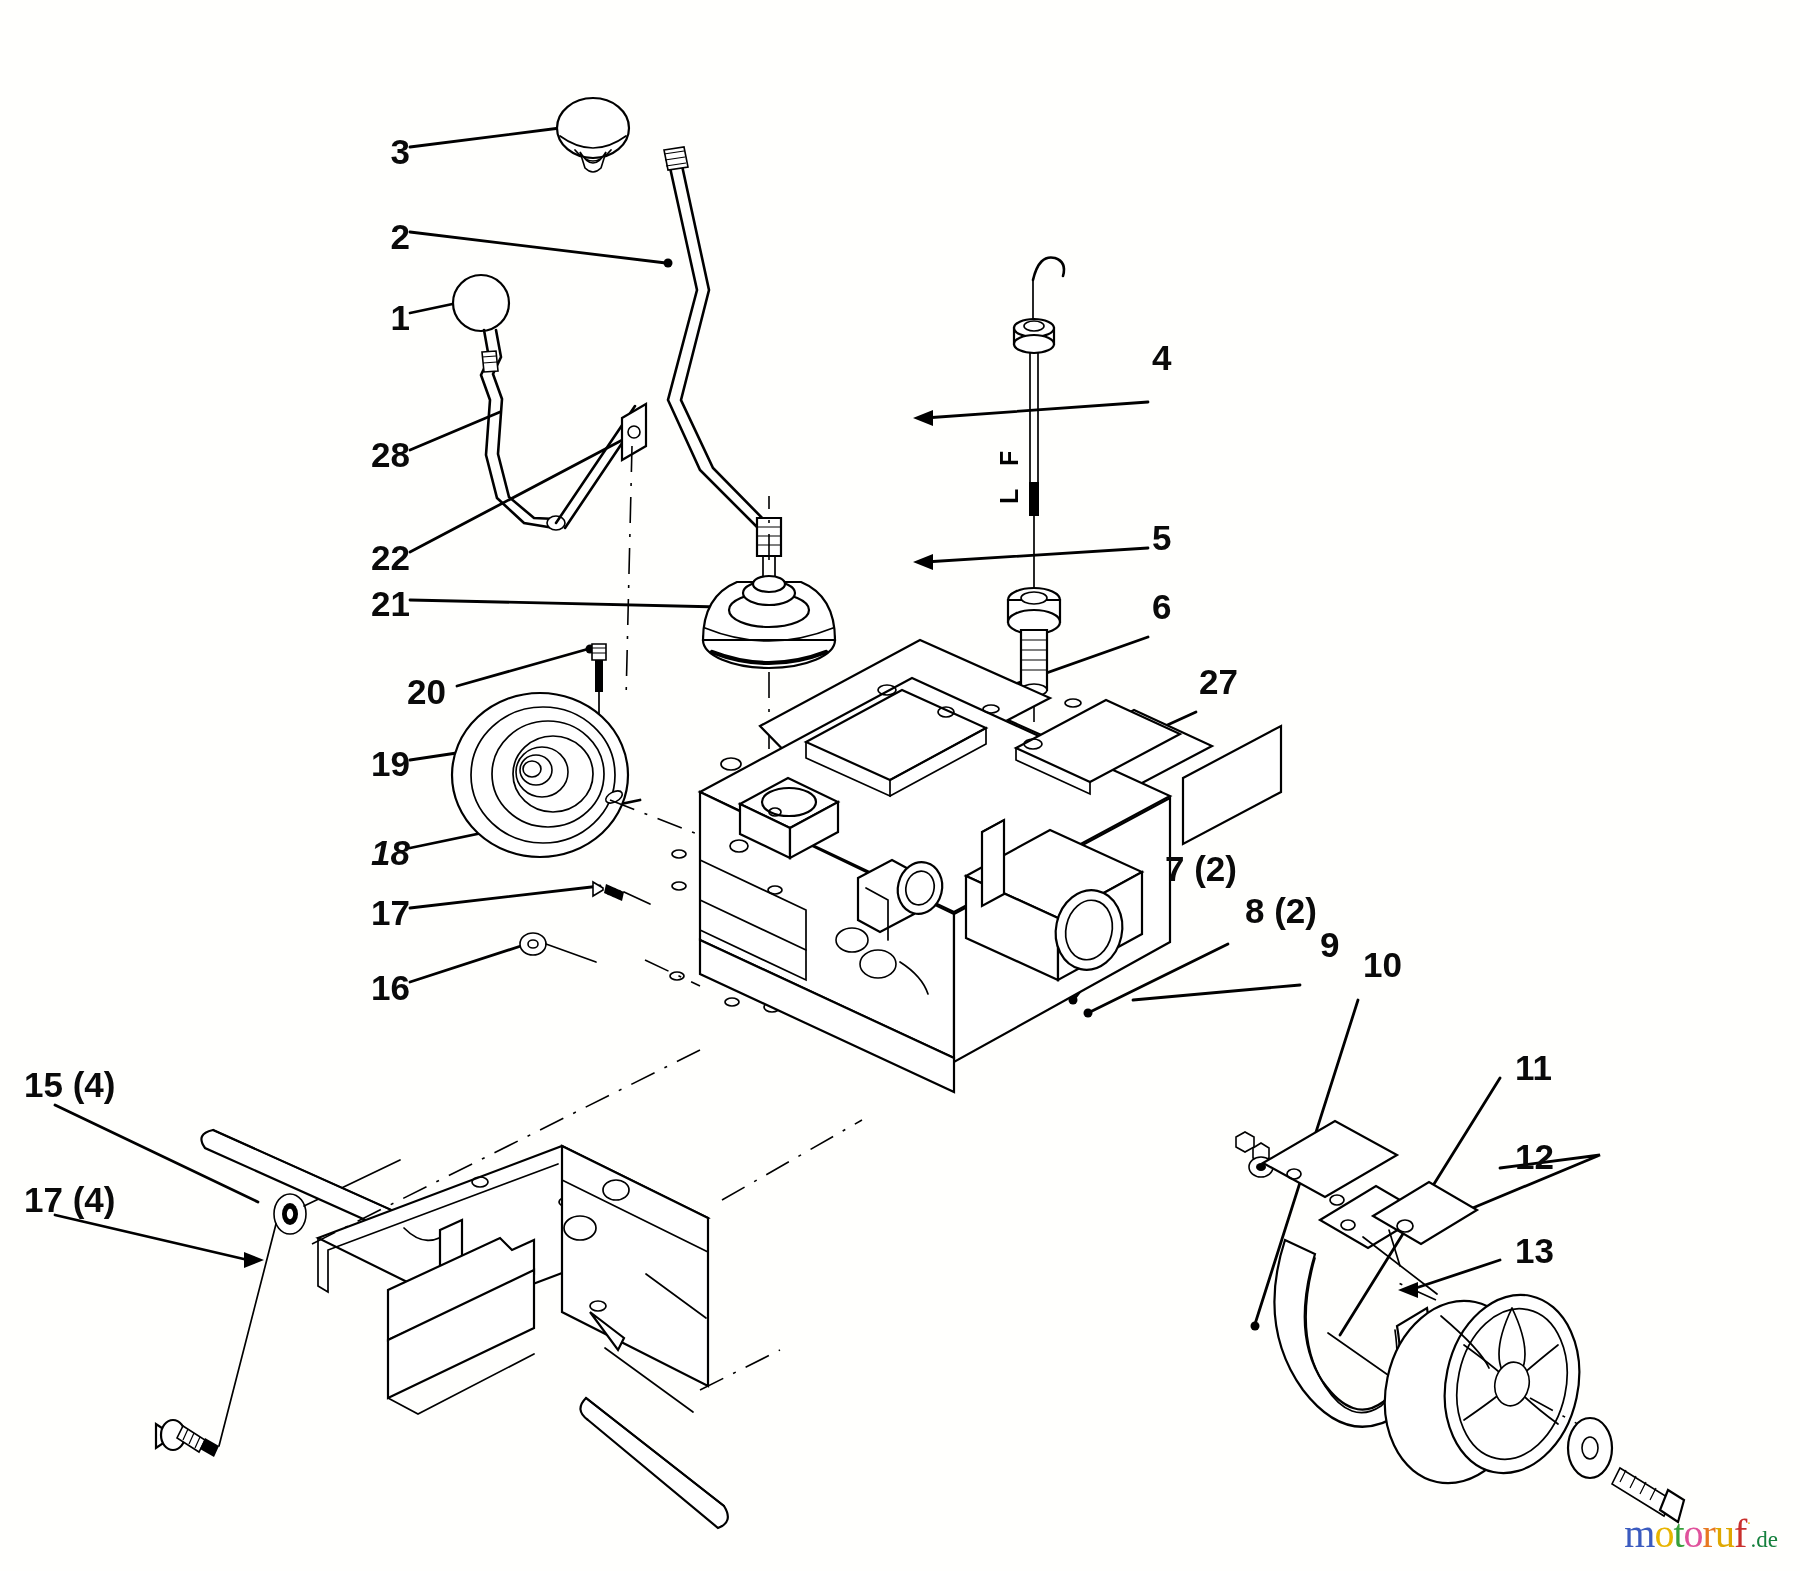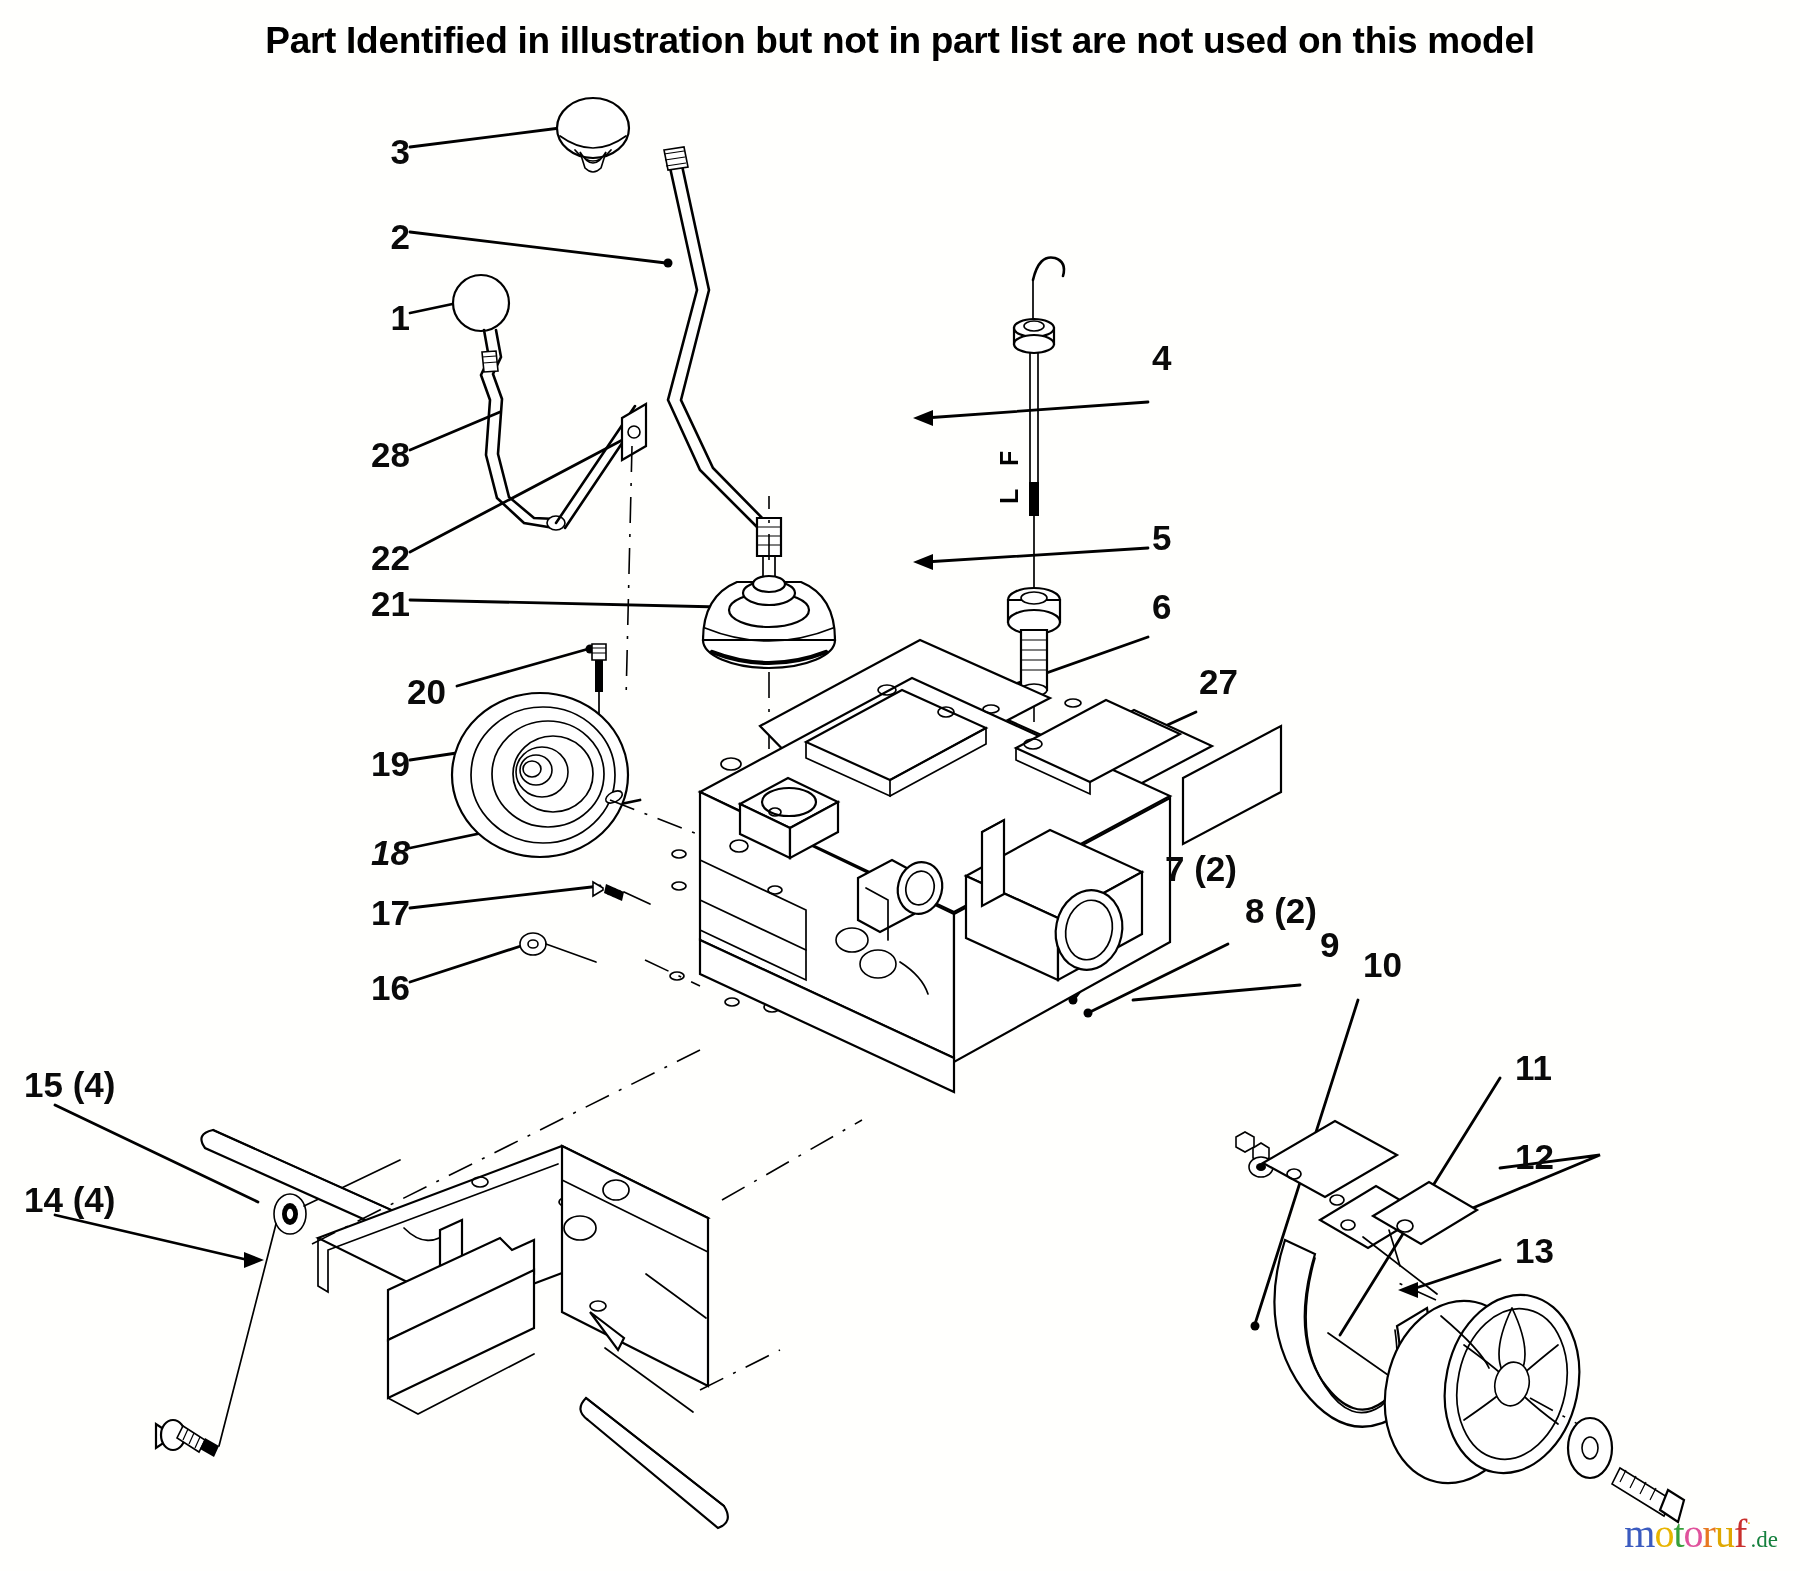--- a/index.html
+++ b/index.html
@@ -44,21 +44,20 @@
     user-select:none;
   }
   #watermark .d{font-size:23px;color:#15803d;letter-spacing:0;}
   #watermark .dotx{font-size:16px;vertical-align:super;}
 </style>
 </head>
 <body>
 
 <div id="sheet">
 
-  <div id="title">Part Identified in illustration but not in part list are not used on this model</div>
 
   <svg class="art" viewBox="0 0 1800 1571" xmlns="http://www.w3.org/2000/svg">
 
     <g>
       <path class="lead" d="M410,147 L560,128"></path>
         <circle class="dot" cx="562" cy="128" r="4.5"></circle>
       <path class="lead" d="M410,232 L666,263"></path>
         <circle class="dot" cx="668" cy="263" r="4.5"></circle>
       <path class="lead" d="M410,313 L462,302"></path>
         <circle class="dot" cx="464" cy="302" r="4.5"></circle>
@@ -391,21 +390,21 @@
   <div class="callout r" style="left:410px;top:300px;">1</div>
   <div class="callout r" style="left:410px;top:437px;">28</div>
   <div class="callout r" style="left:410px;top:540px;text-align:right;">22</div>
   <div class="callout r" style="left:410px;top:586px;">21</div>
   <div class="callout r" style="left:410px;top:674px;margin-left:36px;">20</div>
   <div class="callout r" style="left:410px;top:746px;">19</div>
   <div class="callout r" style="left:410px;top:835px;font-style:italic;">18</div>
   <div class="callout r" style="left:410px;top:895px;">17</div>
   <div class="callout r" style="left:410px;top:970px;">16</div>
   <div class="callout" style="left:24px;top:1067px;">15 (4)</div>
-  <div class="callout" style="left:24px;top:1182px;">14 (4)</div>
+  <div class="callout" style="left:24px;top:1182px;">17 (4)</div>
 
   <div class="callout" style="left:1152px;top:340px;">4</div>
   <div class="callout" style="left:1152px;top:520px;">5</div>
   <div class="callout" style="left:1152px;top:589px;">6</div>
   <div class="callout" style="left:1199px;top:664px;">27</div>
   <div class="callout" style="left:1165px;top:851px;">7 (2)</div>
   <div class="callout" style="left:1245px;top:893px;">8 (2)</div>
   <div class="callout" style="left:1320px;top:927px;">9</div>
   <div class="callout" style="left:1363px;top:947px;text-align:center;">10</div>
   <div class="callout" style="left:1515px;top:1050px;">11</div>

